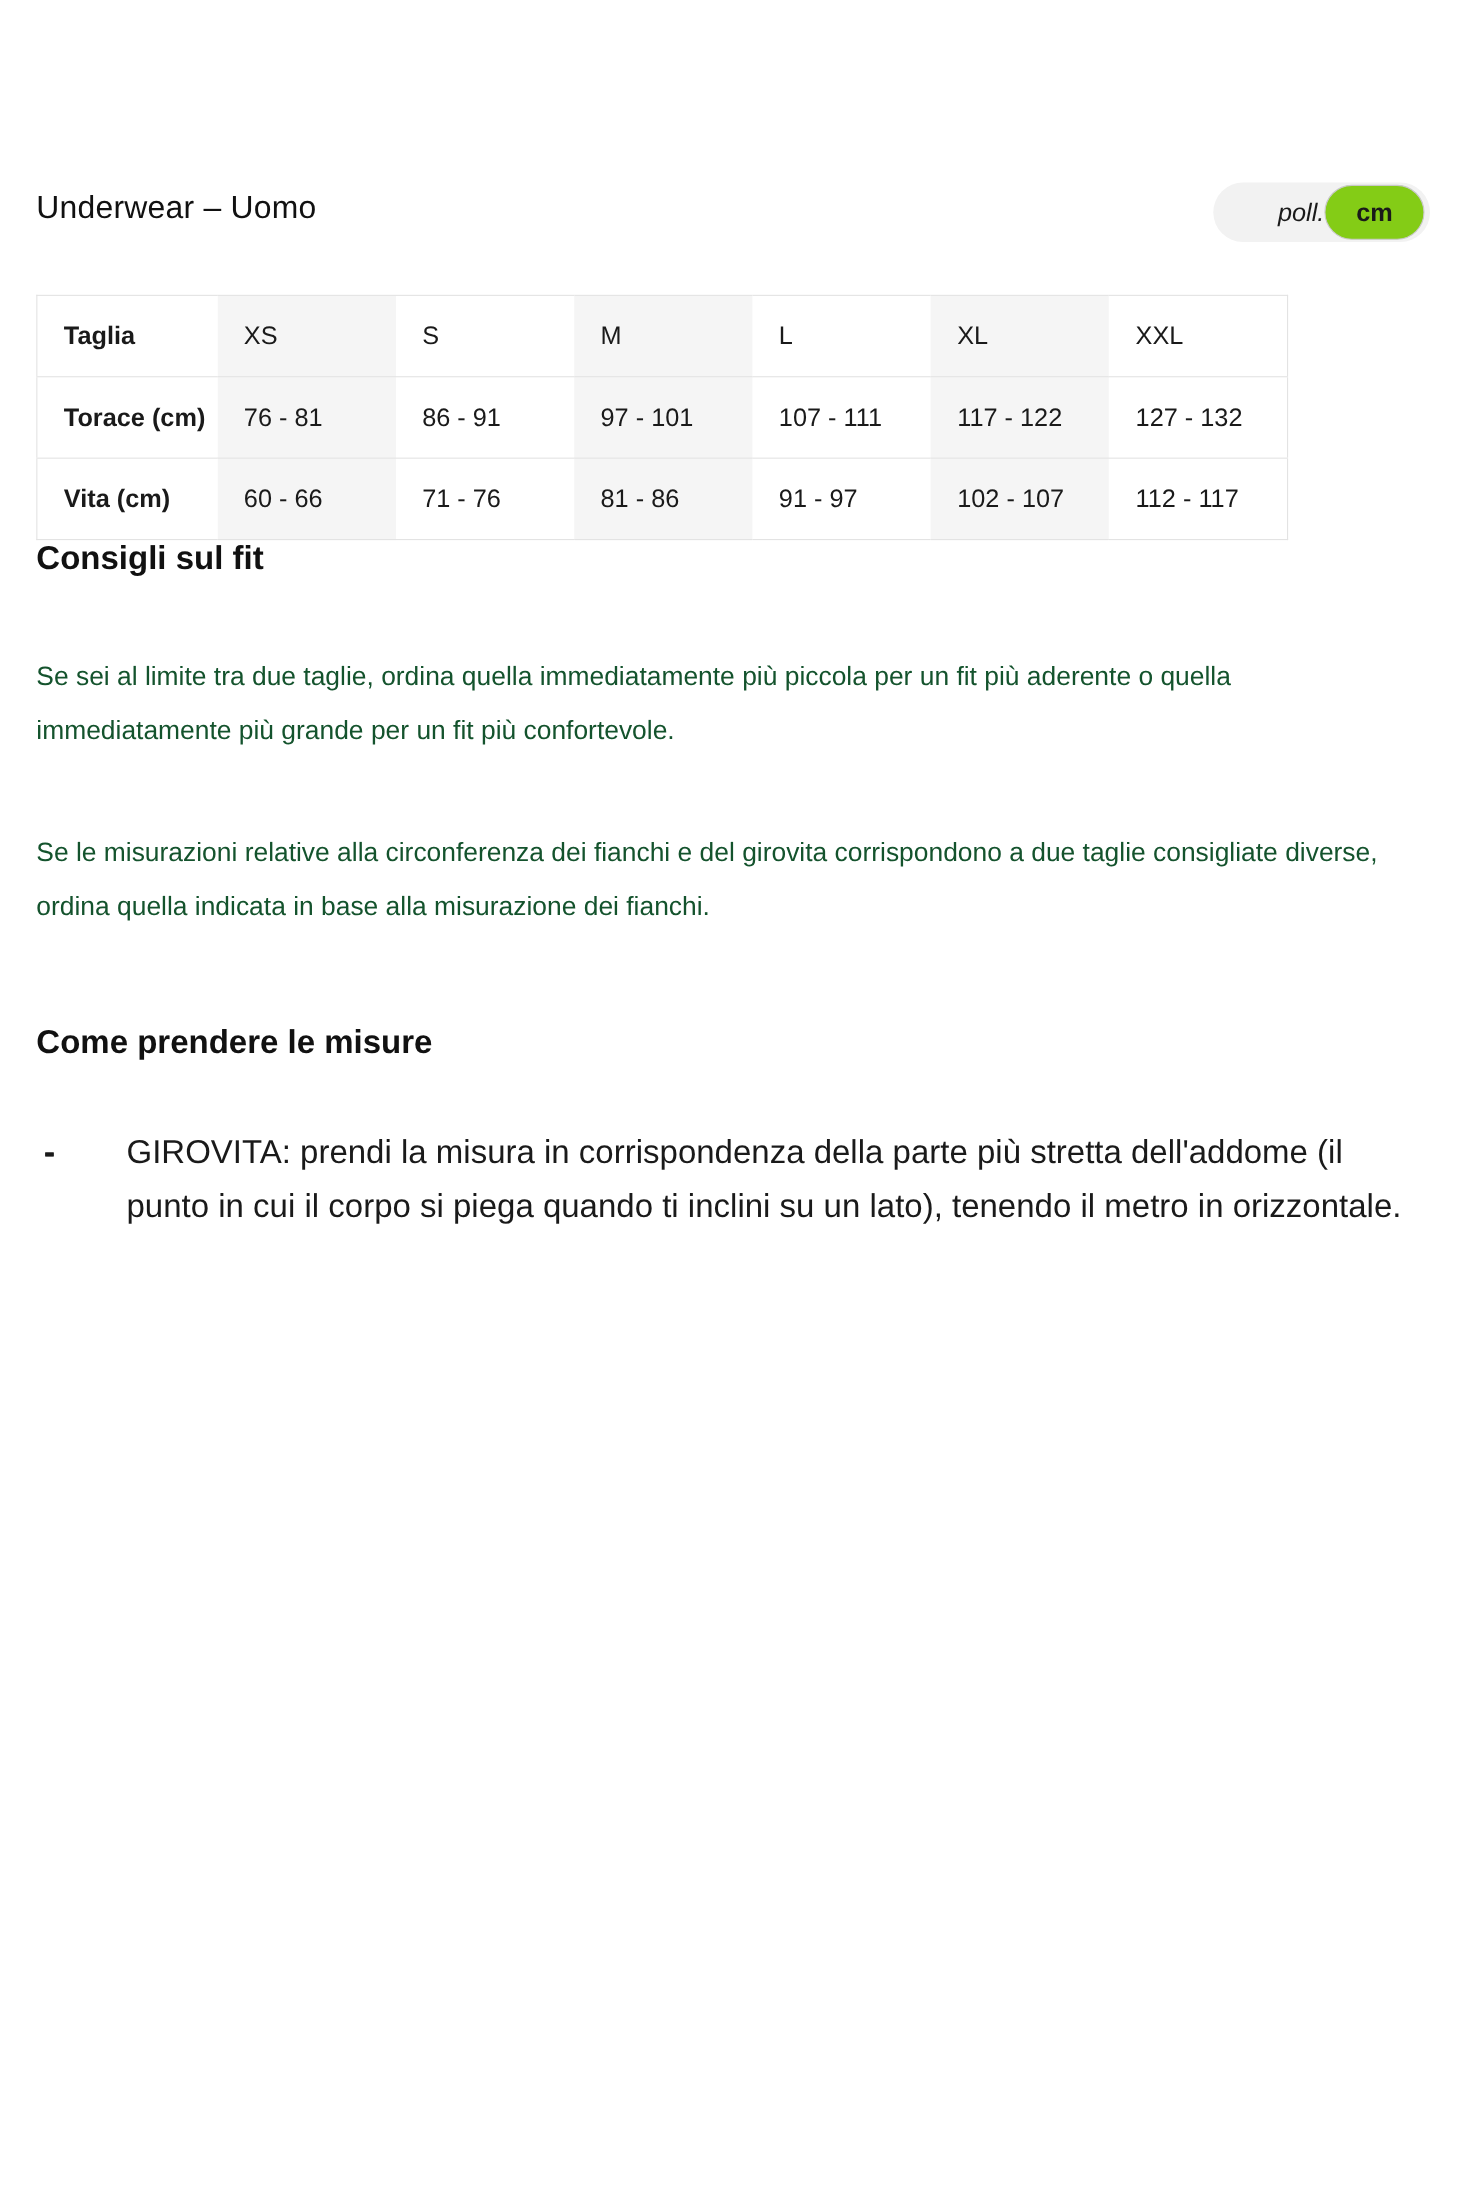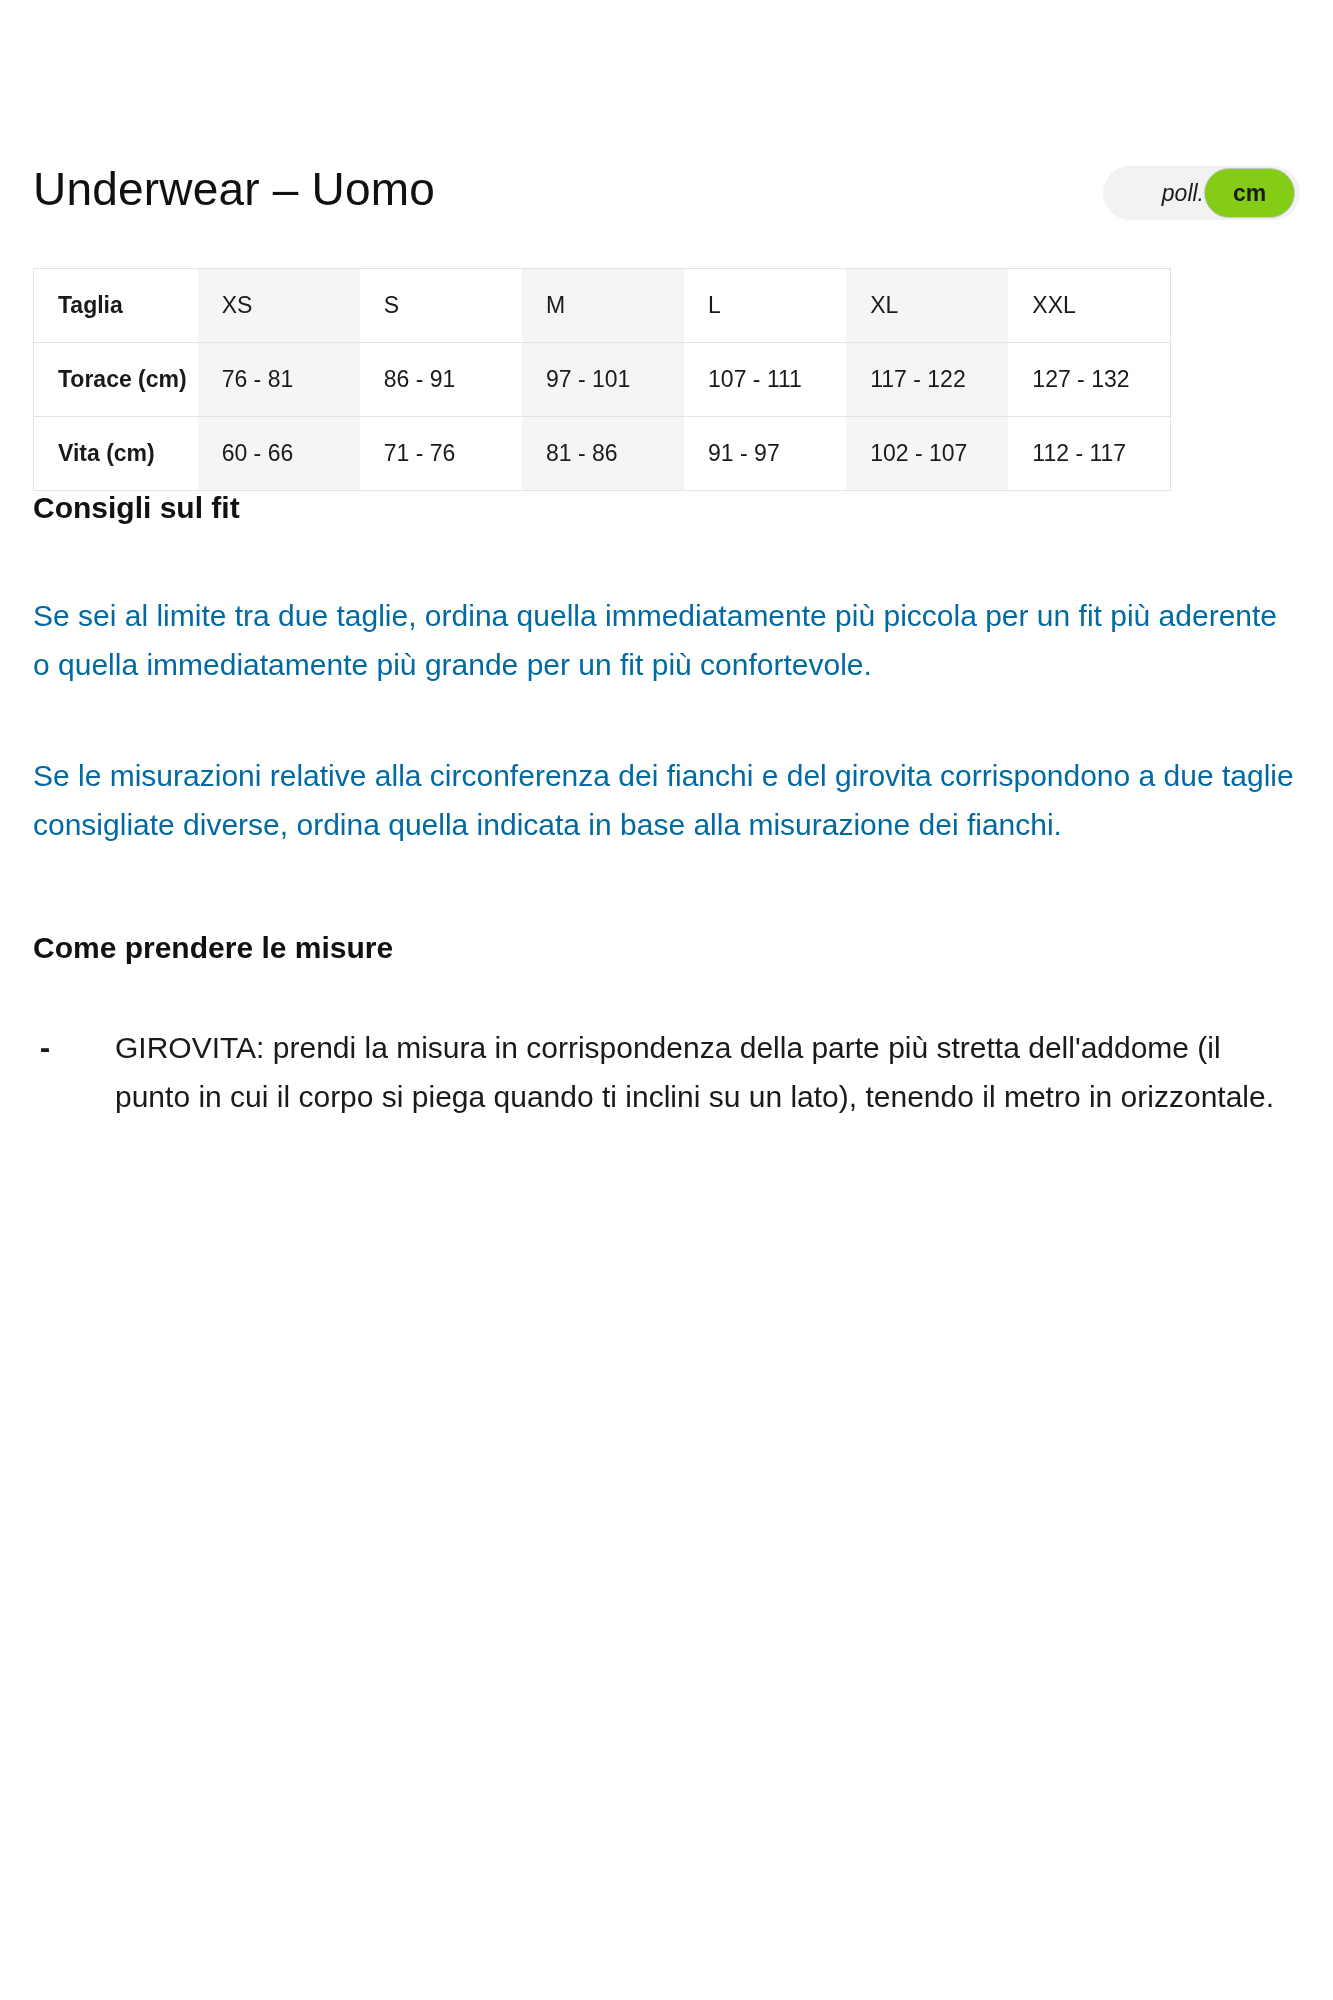--- a/index.html
+++ b/index.html
@@ -21,21 +21,21 @@
 
   
   .header-row {
     display: flex;
     justify-content: space-between;
     align-items: center;
     margin-top: 158px;
   }
   .page-title {
     margin: 0;
-    font-size: 46px;
+    font-size: 29px;
     font-weight: 500;
     letter-spacing: 0.2px;
     color: #111111;
   }
   .unit-toggle {
     display: flex;
     align-items: center;
     height: 54px;
     background: #f2f2f2;
     border-radius: 27px;
@@ -97,24 +97,24 @@
     margin: 0;
     font-size: 30px;
     font-weight: 700;
     color: #111111;
   }
   .heading-fit   { }
   .heading-misure{ margin-top: 82px; }
   .body-par {
     margin: 0;
     max-width: 1262px;
-    font-size: 30px;
+    font-size: 24px;
     line-height: 49px;
     font-weight: 400;
-    color: #0369a1;
+    color: #14532d;
   }
   .par-1 { margin-top: 66px; }
   .par-2 { margin-top: 62px; }
 
   .measure-list {
     list-style: none;
     margin: 58px 0 0 0;
     padding: 0;
   }
   .measure-list li {

